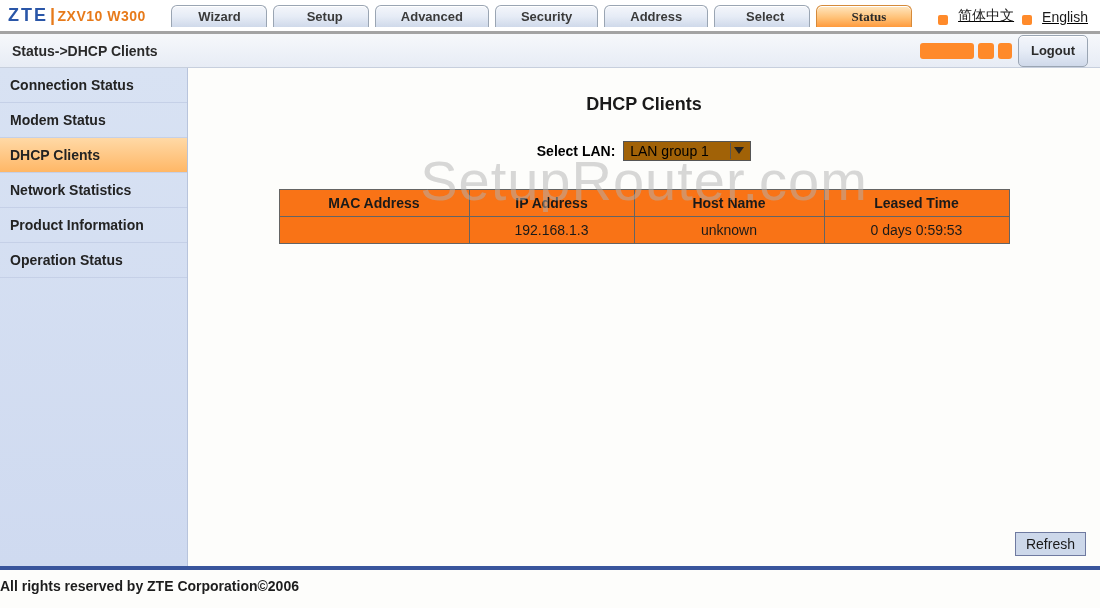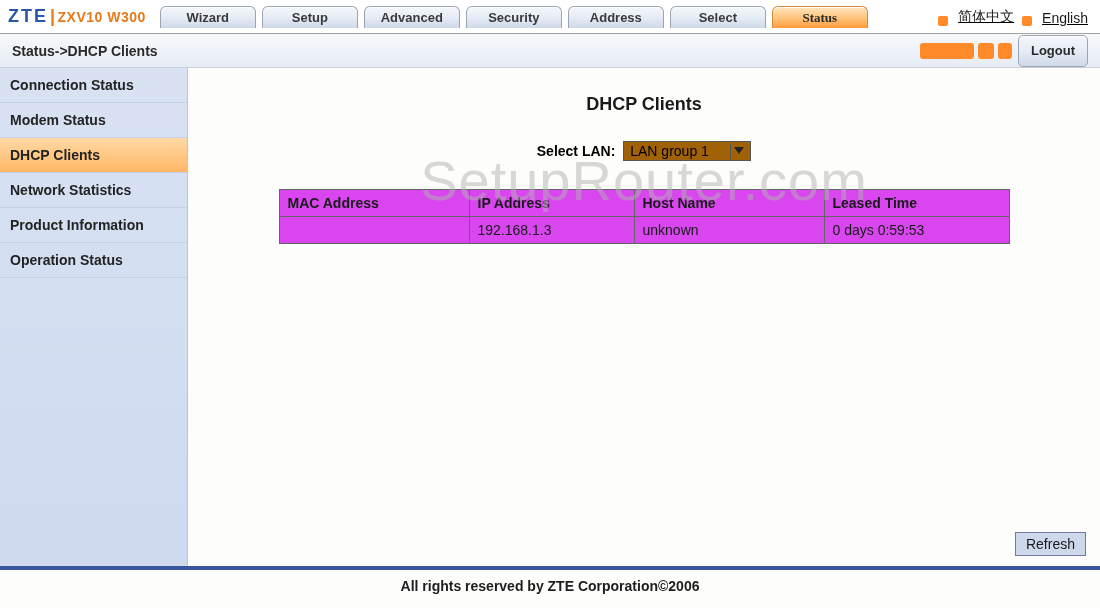--- a/index.html
+++ b/index.html
@@ -12,38 +12,39 @@
       position: relative;
       overflow: hidden;
     }
     
     .header {
       display: flex;
       align-items: center;
       height: 34px;
       background: #fff;
       padding-left: 8px;
-      border-bottom: 1px solid #a3a3a3;
+      border-bottom: 3px solid #a3a3a3;
+      gap: 11px;
     }
     .brand {
       display: flex;
       align-items: baseline;
       margin-right: 14px;
       font-weight: bold;
       letter-spacing: 0.5px;
     }
     .brand-zte { color: #2a56a8; font-size: 18px; font-family: Arial, sans-serif; letter-spacing: 2px; }
     .brand-sep { color: #e77a1a; font-size: 18px; margin: 0 2px; }
     .brand-model { color: #e77a1a; font-size: 14px; font-weight: bold; }
     .nav-tabs { display: flex; gap: 6px; }
     .nav-tab {
       min-width: 96px;
       height: 22px;
-      padding: 0 4px;
-      text-align: center;
+      padding: 0 25px;
+      text-align: right;
       line-height: 22px;
       border: 1px solid #9aa5b3;
       border-bottom: none;
       border-radius: 6px 6px 0 0;
       background: linear-gradient(#f4f6fb 0%, #e6ecf6 50%, #cfd9ea 100%);
       font-size: 13px;
       font-weight: bold;
       color: #3a3a3a;
       cursor: pointer;
       box-shadow: inset 0 1px 0 #fff;
@@ -151,40 +152,39 @@
     
     .tbl-wrap { display: flex; justify-content: center; }
     table.dhcp {
       border-collapse: collapse;
       width: 730px;
       table-layout: fixed;
     }
     table.dhcp th, table.dhcp td {
       border: 1px solid #646464;
       padding: 5px 8px;
-      text-align: left;
+      text-align: center;
       font-size: 14px;
       color: #1a1a1a;
-      background: #d946ef;
+      background: #f97316;
     }
     table.dhcp th { font-weight: bold; }
     
     .refresh-btn {
       position: absolute;
       right: 14px;
       bottom: 10px;
       border: 1px solid #6f7aa0;
       background: #cdd8ea;
       padding: 3px 10px;
       font-size: 14px;
       color: #1a1a1a;
       cursor: pointer;
     }
     .footer {
-      text-align: center;
       font-weight: bold;
       font-size: 14px;
       color: #1d1d1d;
       padding-top: 8px;
     }
   </style>
 </head>
 <body>
 
 <div class="header">

